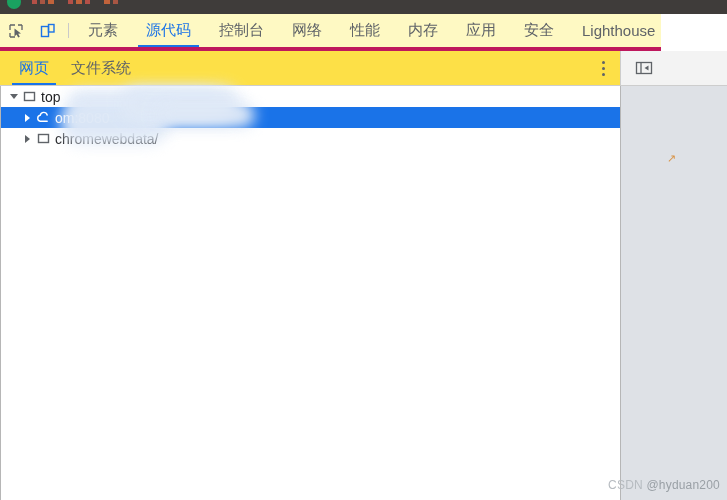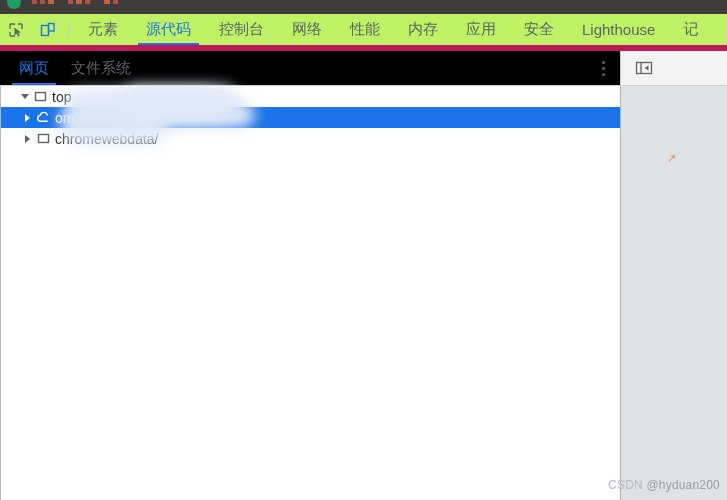--- a/index.html
+++ b/index.html
@@ -57,24 +57,24 @@
     opacity: .85;
   }
   .top-strip .ghost-text i:nth-child(2n) { background: #bb5a45; }
   .top-strip .ghost-text i:nth-child(3n) { background: #d86a3c; width: 6px; }
   .top-strip .ghost-text i.gap { background: transparent; width: 8px; }
 
   
   .devtools-tabbar {
     position: absolute;
     left: 0; top: 14px;
-    width: 727px;
+    width: 661px;
     height: 37px;
-    background: #bef264;
-    border-bottom: 6px solid #be185d;
+    background: #fef9c3;
+    border-bottom: 4px solid #be185d;
     box-sizing: border-box;
     display: flex;
     align-items: stretch;
   }
   .tb-icon {
     width: 32px;
     display: flex;
     align-items: center;
     justify-content: center;
     cursor: pointer;
@@ -112,21 +112,21 @@
     height: 2px;
     background: #1a73e8;
   }
 
   
   .sub-tabbar {
     position: absolute;
     left: 0; top: 51px;
     width: 620px;
     height: 35px;
-    background: #000000;
+    background: #fde047;
     border-bottom: 1px solid #cdcdcd;
     box-sizing: border-box;
     display: flex;
     align-items: stretch;
   }
   .sub-tabs {
     display: flex;
     align-items: stretch;
     flex: 1;
     padding-left: 8px;
@@ -235,21 +235,21 @@
   }
   .tree-row .ticon {
     width: 19px;
     flex: 0 0 auto;
     display: flex;
     align-items: center;
     justify-content: center;
   }
   .tree-row .tlabel { padding-left: 2px; }
 
-  .indent-1 { padding-left: 17px; }
+  .indent-1 { padding-left: 6px; }
   .indent-2 { padding-left: 20px; }
 
   
   .redaction {
     position: absolute;
     pointer-events: none;
   }
   .redaction .blob {
     position: absolute;
     background: #dfe9f7;

